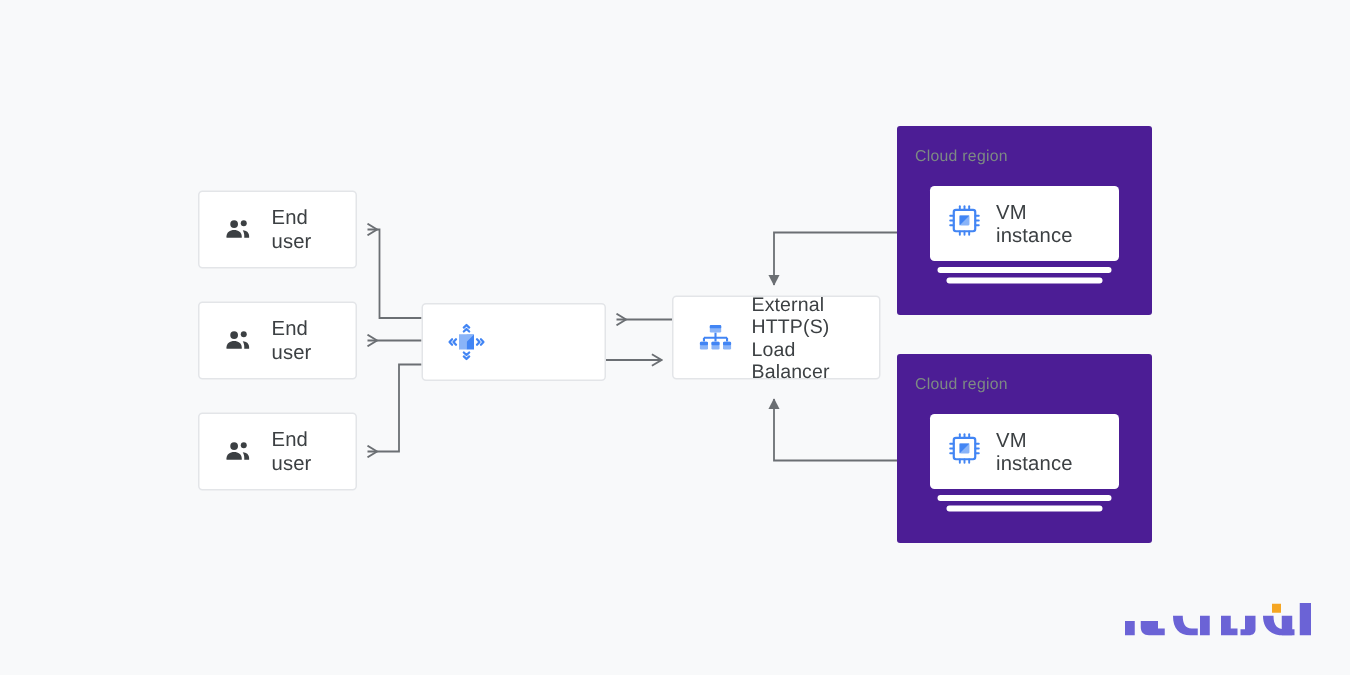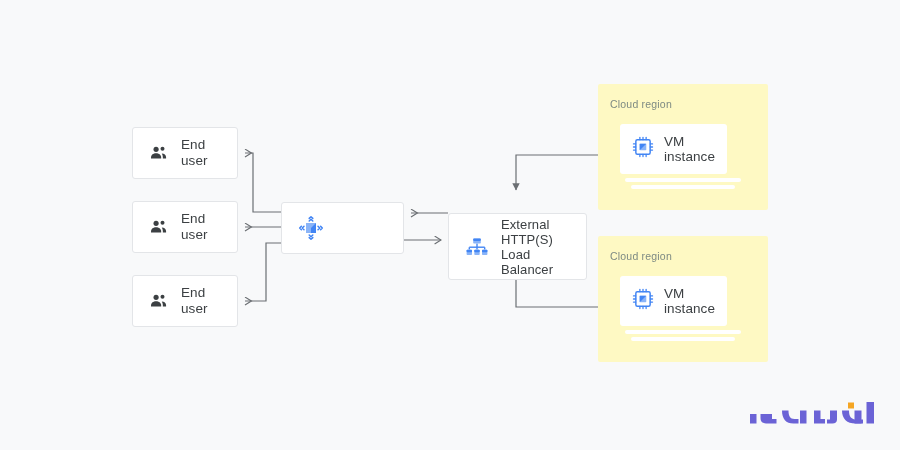--- a/index.html
+++ b/index.html
@@ -46,47 +46,47 @@
   }
 
   
   .enduser { left: 132px; width: 106px; height: 52px; }
   .enduser.u1 { top: 127px; }
   .enduser.u2 { top: 201px; }
   .enduser.u3 { top: 275px; }
 
   
   .cdn { left: 281px; top: 202px; width: 123px; height: 52px; }
-  .lb  { left: 448px; top: 197px; width: 139px; height: 67px; margin-top: 16px; }
+  .lb  { left: 448px; top: 197px; width: 139px; height: 56px; }
   .lb .label { font-size: 13px; line-height: 15px; }
 
   
   .region {
     position: absolute;
     box-sizing: border-box;
     left: 598px;
     width: 170px;
-    background: #fef9c3;
+    background: #4c1d95;
     border-radius: 2px;
   }
   .region.r1 { top: 84px; height: 126px; }
   .region.r2 { top: 236px; height: 126px; }
   .region .region-label {
     position: absolute;
     left: 12px;
     top: 14px;
     font-size: 10.5px;
     color: #7d8a83;
     letter-spacing: .2px;
   }
   .vm {
     position: absolute;
     left: 22px;
     top: 40px;
-    width: 107px;
+    width: 126px;
     height: 50px;
     box-sizing: border-box;
     background: #ffffff;
     border-radius: 3px;
     display: flex;
     align-items: center;
     gap: 10px;
     padding: 0 12px;
   }
   .vm .label {

